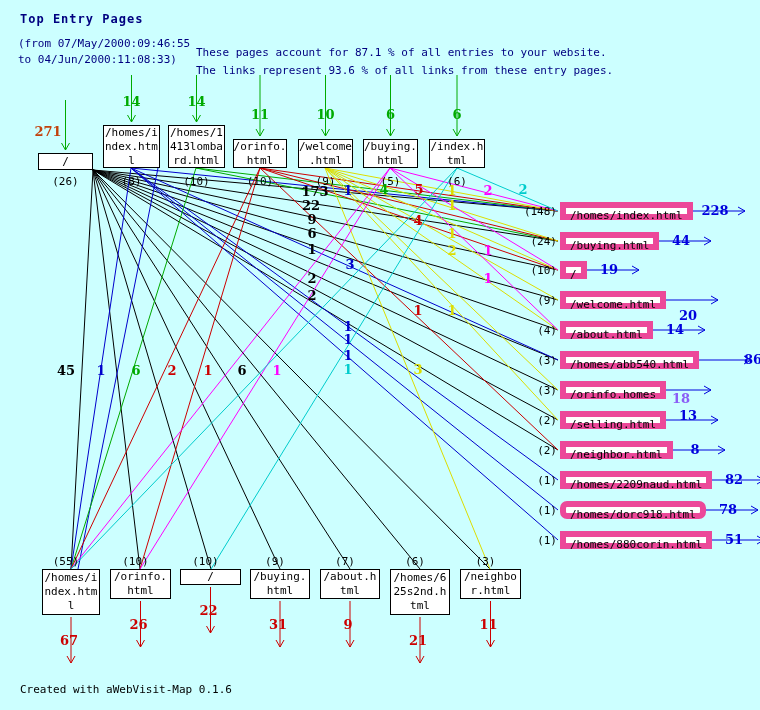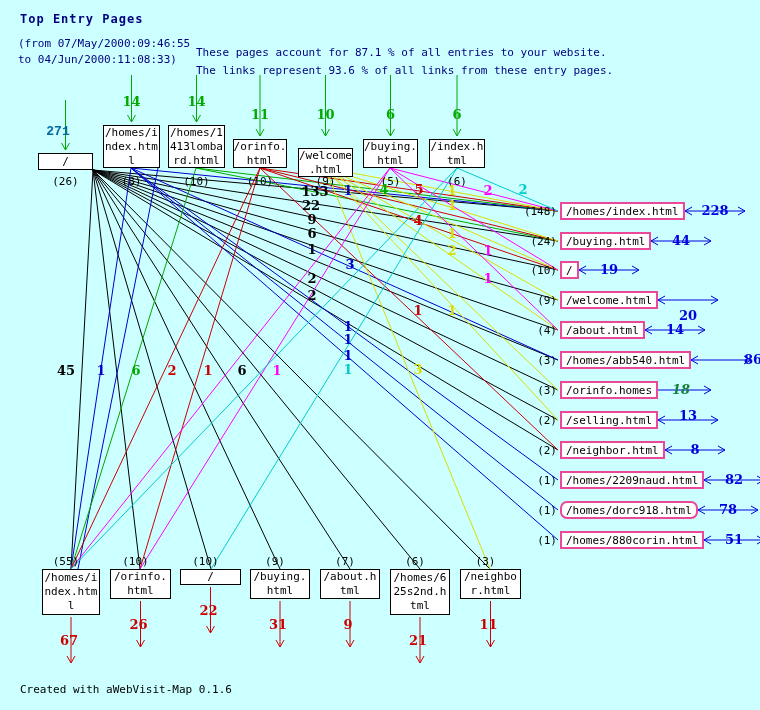--- a/index.html
+++ b/index.html
@@ -12,21 +12,21 @@
   .hdr-date{position:absolute;left:18px;top:36px;font:11px "DejaVu Sans Mono",monospace;line-height:16px;white-space:pre;}
   .hdr-summary{position:absolute;left:196px;top:44px;font:11px "DejaVu Sans Mono",monospace;line-height:18px;white-space:pre;}
   .footer{position:absolute;left:20px;top:683px;font:11px "DejaVu Sans Mono",monospace;}
   .pagebox{
     position:absolute;background:#ffffff;border:1px solid #000000;
     font:11px "DejaVu Sans Mono",monospace;line-height:14px;text-align:center;
     white-space:pre;display:flex;align-items:center;justify-content:center;
     box-sizing:border-box;color:#000;
   }
   .rightbox{
-    position:absolute;background:#ffffff;border:2px solid #ec4899;
+    position:absolute;background:#ffffff;border:6px solid #ec4899;
     font:11px "DejaVu Sans Mono",monospace;line-height:15px;text-align:center;
     padding:0 4px;box-sizing:border-box;color:#000;height:18px;
   }
   .count{
     position:absolute;font:11px "DejaVu Sans Mono",monospace;color:#000;
     transform:translate(-50%,-50%);white-space:nowrap;
   }
   .count-r{
     position:absolute;font:11px "DejaVu Sans Mono",monospace;color:#000;
     transform:translate(-100%,-50%);white-space:nowrap;
@@ -191,39 +191,39 @@
       <line x1="490.5" y1="601" x2="490.5" y2="647" stroke="#cc0000" stroke-width="1"></line>
       <line x1="486.5" y1="640" x2="490.5" y2="647" stroke="#cc0000" stroke-width="1"></line>
       <line x1="494.5" y1="640" x2="490.5" y2="647" stroke="#cc0000" stroke-width="1"></line>
     </svg>
   <div class="hdr-title" style="color: rgb(0, 0, 128); text-align: center;">Top Entry Pages</div>
   <div class="hdr-date" style="color: rgb(0, 0, 128);"><span>(from 07/May/2000:09:46:55</span>
 <span>to 04/Jun/2000:11:08:33)</span></div>
   <div class="hdr-summary" style="color: rgb(0, 0, 128);"><span>These pages account for 87.1 % of all entries to your website.</span>
 <span>The links represent 93.6 % of all links from these entry pages.</span></div>
   <div class="footer">Created with aWebVisit-Map 0.1.6</div>
-<span class="num" style="left: 58px; top: 131px; color: #0369a1; font-family: Liberation Mono, monospace;">271</span>
+<span class="num" style="left: 48px; top: 131px; color: #c2410c;">271</span>
     <div class="pagebox" style="left: 38px; top: 153px; width: 55px; height: 17px;">/</div>
     <span class="count" style="left: 65.5px; top: 181px; color: rgb(0, 0, 0);">(26)</span>
     <span class="num" style="left: 131.5px; top: 101px; color: rgb(0, 170, 0);">14</span>
     <div class="pagebox" style="left: 103px; top: 125px; width: 57px; height: 43px;">/homes/i
 ndex.htm
 l</div>
     <span class="count" style="left: 131.5px; top: 181px; color: rgb(0, 0, 0);">(8)</span>
     <span class="num" style="left: 196.5px; top: 101px; color: rgb(0, 170, 0);">14</span>
     <div class="pagebox" style="left: 168px; top: 125px; width: 57px; height: 43px;">/homes/1
 413lomba
 rd.html</div>
     <span class="count" style="left: 196.5px; top: 181px; color: rgb(0, 0, 0);">(10)</span>
     <span class="num" style="left: 260px; top: 114px; color: rgb(0, 170, 0);">11</span>
     <div class="pagebox" style="left: 233px; top: 139px; width: 54px; height: 29px;">/orinfo.
 html</div>
     <span class="count" style="left: 260px; top: 181px; color: rgb(0, 0, 0);">(10)</span>
     <span class="num" style="left: 325.5px; top: 114px; color: rgb(0, 170, 0);">10</span>
-    <div class="pagebox" style="left: 298px; top: 148px; width: 55px; height: 29px;">/welcome
+    <div class="pagebox" style="left: 298px; top: 139px; width: 55px; height: 29px;">/welcome
 .html</div>
     <span class="count" style="left: 325.5px; top: 181px; color: rgb(0, 0, 0);">(9)</span>
     <span class="num" style="left: 390.5px; top: 114px; color: rgb(0, 170, 0);">6</span>
     <div class="pagebox" style="left: 363px; top: 139px; width: 55px; height: 29px;">/buying.
 html</div>
     <span class="count" style="left: 390.5px; top: 181px; color: rgb(0, 0, 0);">(5)</span>
     <span class="num" style="left: 457px; top: 114px; color: rgb(0, 170, 0);">6</span>
     <div class="pagebox" style="left: 429px; top: 139px; width: 56px; height: 29px;">/index.h
 tml</div>
     <span class="count" style="left: 457px; top: 181px; color: rgb(0, 0, 0);">(6)</span>
@@ -240,21 +240,21 @@
     <span class="count-r" style="left: 557px; top: 300px; color: rgb(0, 0, 0);">(9)</span>
     <span class="num" style="left: 688px; top: 299px; color: rgb(0, 0, 221); margin-top: 16px;">20</span>
     <div class="rightbox" style="left: 560px; top: 321px;">/about.html</div>
     <span class="count-r" style="left: 557px; top: 330px; color: rgb(0, 0, 0);">(4)</span>
     <span class="num" style="left: 675px; top: 329px; color: rgb(0, 0, 221);">14</span>
     <div class="rightbox" style="left: 560px; top: 351px;">/homes/abb540.html</div>
     <span class="count-r" style="left: 557px; top: 360px; color: rgb(0, 0, 0);">(3)</span>
     <span class="num" style="left: 721px; top: 359px; color: rgb(0, 0, 221); margin-left: 32px;">86</span>
     <div class="rightbox" style="left: 560px; top: 381px;">/orinfo.homes</div>
     <span class="count-r" style="left: 557px; top: 390px; color: rgb(0, 0, 0);">(3)</span>
-    <span class="num" style="left: 681px; top: 389px; color: #15803d; font-style: italic;">18</span>
+    <span class="num" style="left: 681px; top: 398px; color: #8b5cf6;">18</span>
     <div class="rightbox" style="left: 560px; top: 411px;">/selling.html</div>
     <span class="count-r" style="left: 557px; top: 420px; color: rgb(0, 0, 0);">(2)</span>
     <span class="num" style="left: 688px; top: 415px; color: rgb(0, 0, 221);">13</span>
     <div class="rightbox" style="left: 560px; top: 441px;">/neighbor.html</div>
     <span class="count-r" style="left: 557px; top: 450px; color: rgb(0, 0, 0);">(2)</span>
     <span class="num" style="left: 695px; top: 449px; color: rgb(0, 0, 221);">8</span>
     <div class="rightbox" style="left: 560px; top: 471px;">/homes/2209naud.html</div>
     <span class="count-r" style="left: 557px; top: 480px; color: rgb(0, 0, 0);">(1)</span>
     <span class="num" style="left: 734px; top: 479px; color: rgb(0, 0, 221);">82</span>
     <div class="rightbox" style="left: 560px; top: 501px; border-radius: 7px;">/homes/dorc918.html</div>
@@ -285,21 +285,21 @@
     <span class="num" style="left: 348px; top: 624px; color: rgb(204, 0, 0);">9</span>
     <div class="pagebox" style="left: 390px; top: 569px; width: 60px; height: 46px;">/homes/6
 25s2nd.h
 tml</div>
     <span class="count" style="left: 415px; top: 561px; color: rgb(0, 0, 0);">(6)</span>
     <span class="num" style="left: 418px; top: 640px; color: rgb(204, 0, 0);">21</span>
     <div class="pagebox" style="left: 460px; top: 569px; width: 61px; height: 30px;">/neighbo
 r.html</div>
     <span class="count" style="left: 485.5px; top: 561px; color: rgb(0, 0, 0);">(3)</span>
     <span class="num" style="left: 488.5px; top: 624px; color: rgb(204, 0, 0);">11</span>
-    <span class="num" style="left: 315px; top: 191px; color: rgb(0, 0, 0);">133</span>
+    <span class="num" style="left: 315px; top: 191px; color: rgb(0, 0, 0);">173</span>
     <span class="num" style="left: 311px; top: 205px; color: rgb(0, 0, 0);">22</span>
     <span class="num" style="left: 312px; top: 219px; color: rgb(0, 0, 0);">9</span>
     <span class="num" style="left: 312px; top: 233px; color: rgb(0, 0, 0);">6</span>
     <span class="num" style="left: 312px; top: 249px; color: rgb(0, 0, 0);">1</span>
     <span class="num" style="left: 312px; top: 278px; color: rgb(0, 0, 0);">2</span>
     <span class="num" style="left: 312px; top: 295px; color: rgb(0, 0, 0);">2</span>
     <span class="num" style="left: 348px; top: 190px; color: rgb(0, 0, 204);">1</span>
     <span class="num" style="left: 384px; top: 189px; color: rgb(0, 170, 0);">4</span>
     <span class="num" style="left: 419px; top: 189px; color: rgb(204, 0, 0);">5</span>
     <span class="num" style="left: 452px; top: 190px; color: rgb(221, 221, 0);">1</span>

